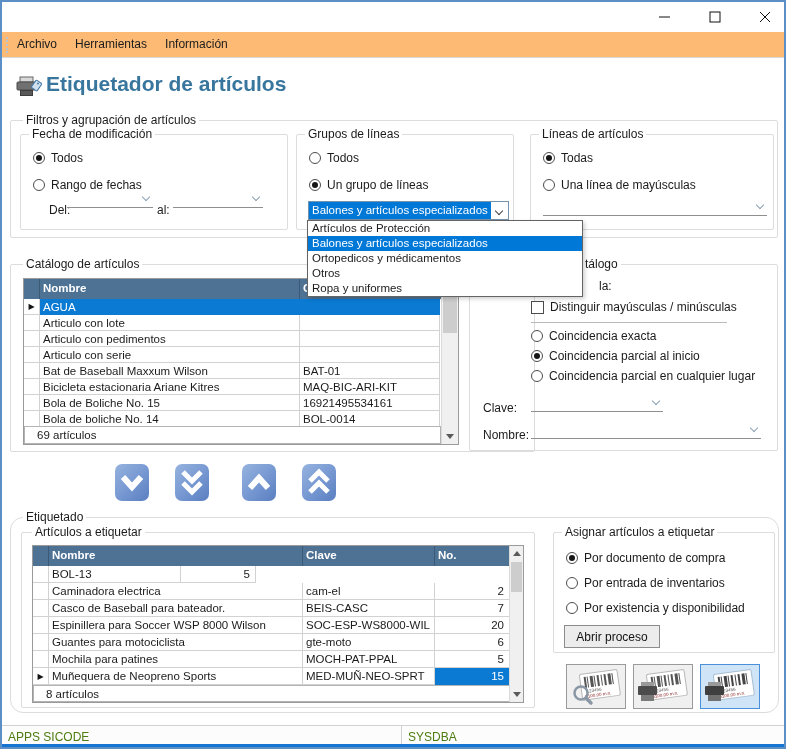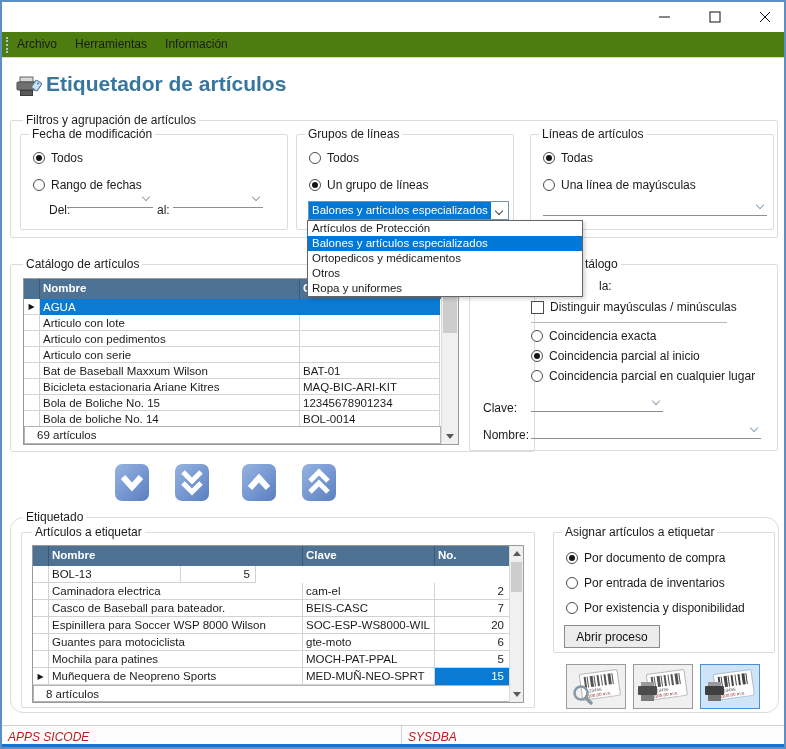--- a/index.html
+++ b/index.html
@@ -4,21 +4,21 @@
 <style>
   html,body{margin:0;padding:0;background:#e8e8e8;}
   *{box-sizing:border-box;}
   #app{position:relative;width:786px;height:749px;background:#fff;
        border:2px solid #5b8fc5;font-family:"Liberation Sans",sans-serif;
        font-size:12px;color:#1b1b1b;overflow:hidden;}
   
   .titlebar{position:absolute;left:0;top:0;right:0;height:30px;background:#fff;}
   .winbtns{position:absolute;right:8px;top:0;height:30px;display:flex;align-items:center;gap:28px;}
   .winbtn{width:22px;height:22px;display:flex;align-items:center;justify-content:center;cursor:default;}
-  .menubar{position:absolute;left:0;top:30px;right:0;height:26px;background:#4d7c0f;
+  .menubar{position:absolute;left:0;top:30px;right:0;height:26px;background:#fdba74;
            border-bottom:1px solid #d9d9d9;display:flex;align-items:center;}
   .grip{width:0;height:16px;border-left:2px dotted #b9c4cc;margin-left:4px;}
   .menu-item{padding:0 9px;line-height:25px;}
   
   .app-title{position:absolute;left:44px;top:70px;font-size:21px;font-weight:bold;color:#38769e;}
   .hdr-icon{position:absolute;left:13px;top:74px;}
   
   .group{position:absolute;border:1px solid #dcdcdc;border-radius:2px;background:transparent;}
   .gtitle{position:absolute;top:-8px;left:12px;background:#fff;padding:0 3px;white-space:nowrap;}
   
@@ -68,21 +68,21 @@
   .pushbtn{position:absolute;background:#ececec;border:1px solid #8c8c8c;
            font-family:"Liberation Sans",sans-serif;font-size:12px;color:#111;
            display:flex;align-items:center;justify-content:center;cursor:pointer;}
   .iconbtn{position:absolute;width:60px;height:45px;background:#f0f0f0;border:1px solid #9a9a9a;
            display:flex;align-items:center;justify-content:center;cursor:pointer;padding:0;}
   .iconbtn.active{background:#cfe4f7;border:1px solid #4a90d9;}
   
   .hline{position:absolute;height:0;border-top:1px solid #a8a8a8;}
   .statusbar{position:absolute;left:0;right:0;top:723px;height:23px;background:#fcfcfc;
              border-top:1px solid #d2d2d2;display:flex;}
-  .status-panel{border-right:1px solid #d2d2d2;display:flex;align-items:center;padding-left:6px;color:#b91c1c;font-style:italic;}
+  .status-panel{border-right:1px solid #d2d2d2;display:flex;align-items:center;padding-left:6px;color:#4d7c0f;}
   .bluestrip{position:absolute;left:0;right:0;bottom:0;height:3px;background:#1574d2;}
   .lbl{position:absolute;white-space:nowrap;}
 </style>
 </head>
 <body>
 
 <div id="app">
 
   <div class="titlebar">
     <div class="winbtns">
@@ -217,21 +217,21 @@
         <div class="cell data" style="width:140px;">BAT-01</div>
       </div>
       <div class="grow" style="height:16px;line-height:16px;">
         <div class="cell selcol" style="width:16px;"></div>
         <div class="cell data" style="width:260px;">Bicicleta estacionaria Ariane Kitres</div>
         <div class="cell data" style="width:140px;">MAQ-BIC-ARI-KIT</div>
       </div>
       <div class="grow" style="height:16px;line-height:16px;">
         <div class="cell selcol" style="width:16px;"></div>
         <div class="cell data" style="width:260px;">Bola de Boliche No. 15</div>
-        <div class="cell data" style="width:140px;">12345678901234</div>
+        <div class="cell data" style="width:140px;">16921495534161</div>
       </div>
       <div class="grow" style="height:16px;line-height:16px;">
         <div class="cell selcol" style="width:16px;"></div>
         <div class="cell data" style="width:260px;">Bola de boliche No. 14</div>
         <div class="cell data" style="width:140px;">BOL-0014</div>
       </div>
       <div class="gfoot" style="position:absolute;left:0;bottom:0;width:417px;height:18px;line-height:17px;">69 artículos</div>
       <div class="sbar" style="right:0;width:17px;">
         <div class="sb-btn" style="top:0;">
             <span class="tri-up"></span>

